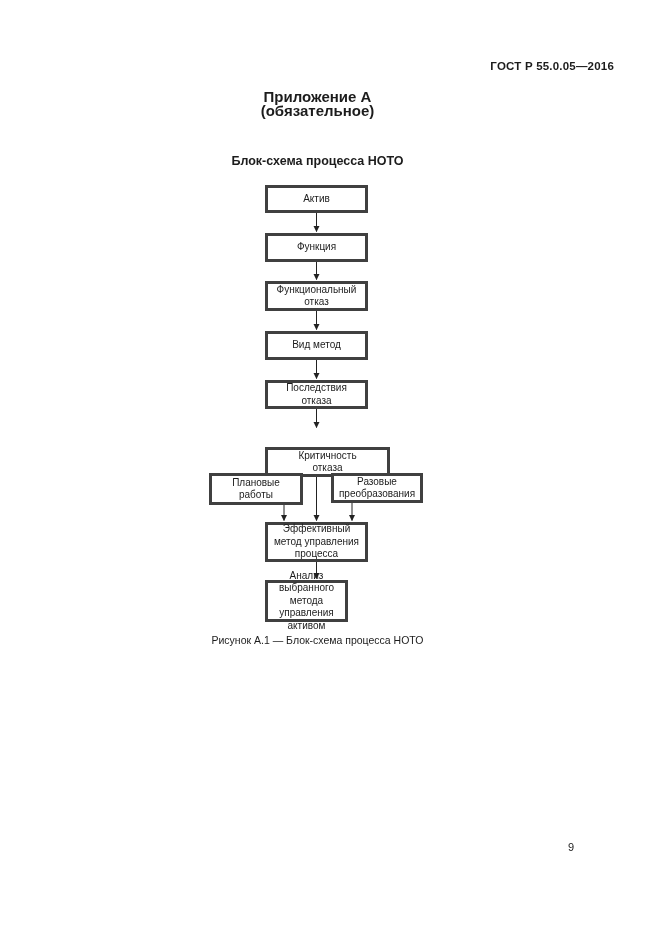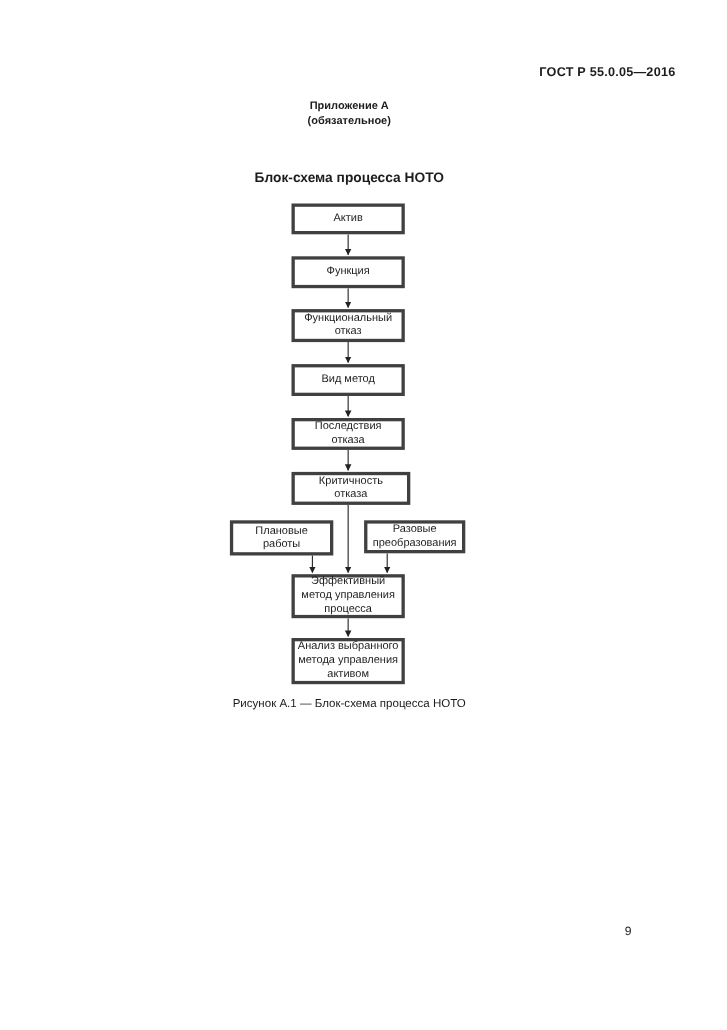--- a/index.html
+++ b/index.html
@@ -26,21 +26,21 @@
     font-weight: bold;
     letter-spacing: 0.2px;
     padding-left: 32px;
   }
   .appendix {
     position: absolute;
     top: 90px;
     left: 160px;
     width: 315px;
     text-align: center;
-    font-size: 10px;
+    font-size: 15px;
     font-weight: bold;
     line-height: 14px;
   }
   .figure-title {
     position: absolute;
     top: 154px;
     left: 160px;
     width: 315px;
     text-align: center;
     font-size: 12.5px;
@@ -128,34 +128,34 @@
     <div class="node" style="left:265px; top:281px; width:103px; height:30px;">Функциональный
 отказ</div>
 
     <div class="node" style="left:265px; top:233px; width:103px; height:29px;">Функция</div>
 
     <div class="node" style="left:265px; top:331px; width:103px; height:29px;">Вид метод</div>
 
     <div class="node" style="left:265px; top:380px; width:103px; height:29px;">Последствия
 отказа</div>
 
-    <div class="node" style="left:265px; top:429px; width:108px; height:30px;">Критичность
+    <div class="node" style="left:265px; top:447px; width:125px; height:30px;">Критичность
 отказа</div>
 
     <div class="node" style="left:209px; top:473px; width:94px; height:32px;">Плановые
 работы</div>
 
     <div class="node" style="left:331px; top:473px; width:92px; height:30px;">Разовые
 преобразования</div>
 
     <div class="node" style="left:265px; top:522px; width:103px; height:40px;">Эффективный
 метод управления
 процесса</div>
 
-    <div class="node" style="left:265px; top:580px; width:103px; height:42px;">Анализ выбранного
+    <div class="node" style="left:265px; top:580px; width:83px; height:42px;">Анализ выбранного
 метода управления
 активом</div>
 
   </div>
 
   <div class="figure-caption">Рисунок А.1 — Блок-схема процесса НОТО</div>
 
   <div class="page-number">9</div>
 
 </div>

